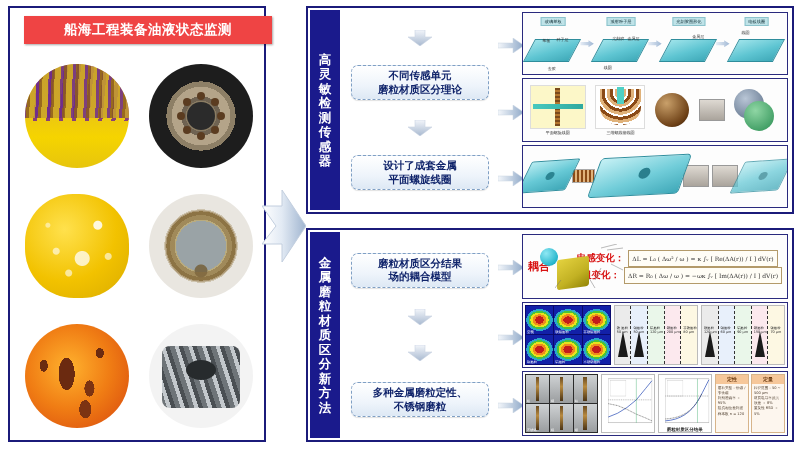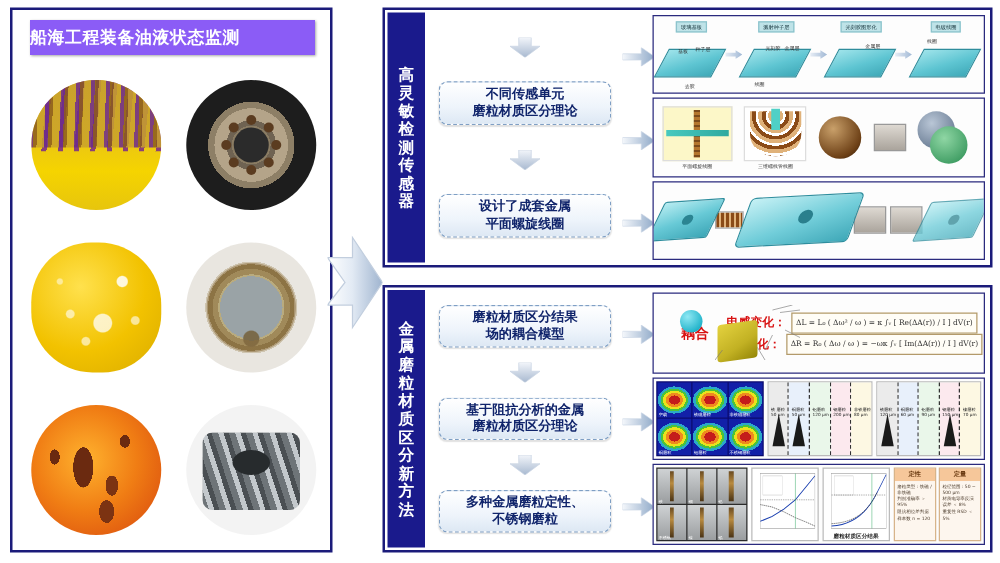--- a/index.html
+++ b/index.html
@@ -15,23 +15,23 @@
   .left-panel {
     position: absolute;
     left: 8px; top: 6px;
     width: 258px; height: 436px;
     border: 2px solid #1b1b7a;
     background: #ffffff;
   }
   .title-banner {
     position: absolute;
     left: 14px; top: 8px;
-    width: 228px; height: 28px;
-    background: #8b5cf6;
-    display: flex; align-items: center; justify-content: flex-start;
+    width: 248px; height: 28px;
+    background: #ef4444;
+    display: flex; align-items: center; justify-content: center;
     box-shadow: 1px 1px 2px rgba(0,0,0,.35);
   }
   .title-banner .t {
     color: #ffffff;
     font-size: 13.5px;
     font-weight: bold;
     letter-spacing: .5px;
     white-space: nowrap;
   }
 
@@ -333,21 +333,21 @@
     border:.5px solid #aaa;
   }
   .micro-photo {
     width: 26px; height: 22px;
     background: linear-gradient(180deg,#ded9d2,#aaa49c);
     border:.5px solid #999;
   }
 
   
   .couple { display:flex; align-items:center; height:100%; padding:0 5px; gap:5px; }
-  .couple-label { color:#d81212; font-size:11px; font-weight:bold; white-space:nowrap;margin-left:17px; }
+  .couple-label { color:#d81212; font-size:11px; font-weight:bold; white-space:nowrap; }
   .couple-fig { width: 70px; height: 46px; position: relative; }
   .cyl {
     position:absolute; left:2px; bottom:2px;
     width:32px; height:30px;
     background: linear-gradient(150deg,#e4d23f 0%,#c2b123 60%,#948607 100%);
     border-radius: 3px 3px 3px 3px;
     transform: skewY(-8deg);
   }
   .ball-c {
     position:absolute; right:10px; top:4px;
@@ -615,24 +615,20 @@
 
   <div class="flow-col">
     <div class="flowbox">
       <span style="white-space:pre-line">磨粒材质区分结果
 场的耦合模型</span>
     </div>
     <div class="down-arrow">
       <svg viewBox="0 0 26 16" width="26" height="16">
         <path d="M8 0 L18 0 L18 7 L25 7 L13 16 L1 7 L8 7 Z" fill="url(#dg1)" stroke="#c9d4e3" stroke-width=".6"></path>
       </svg>
-    </div>
-    <div class="flowbox">
-      <span style="white-space:pre-line">基于阻抗分析的金属
-磨粒材质区分理论</span>
     </div>
     <div class="down-arrow">
       <svg viewBox="0 0 26 16" width="26" height="16">
         <path d="M8 0 L18 0 L18 7 L25 7 L13 16 L1 7 L8 7 Z" fill="url(#dg1)" stroke="#c9d4e3" stroke-width=".6"></path>
       </svg>
     </div>
     <div class="flowbox">
       <span style="white-space:pre-line">多种金属磨粒定性、
 不锈钢磨粒</span>
     </div>

